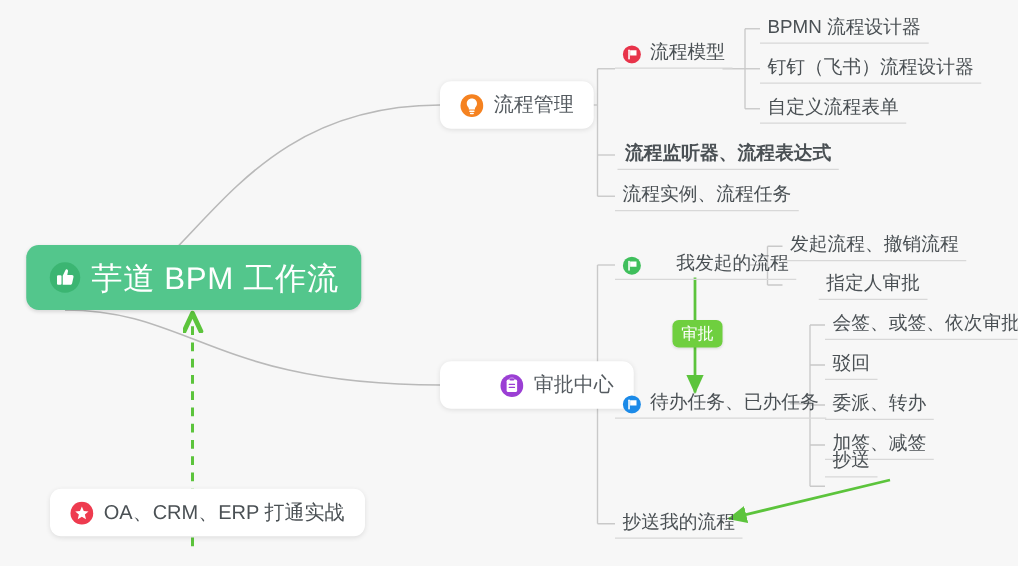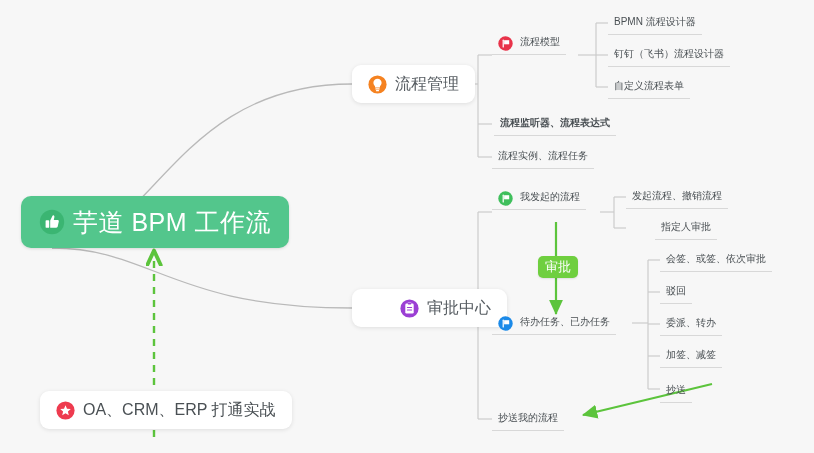--- a/index.html
+++ b/index.html
@@ -70,21 +70,21 @@
 
   
   .node-line {
     border-bottom: 1px solid #d8d8d8;
     padding: 0 6px 3px 6px;
     height: 26px;
     align-items: flex-end;
   }
   .node-line .label {
     color: #4a5054;
-    font-size: 10px;
+    font-size: 15px;
     line-height: 18px;
   }
 
   
   .icon {
     display: inline-flex;
     align-items: center;
     justify-content: center;
     flex: 0 0 auto;
     margin-right: 8px;
@@ -228,21 +228,21 @@
         <rect x="5.3" y="4.6" width="8.4" height="10.0" rx="1.3" fill="#ffffff"></rect>
         <rect x="7.6" y="3.2" width="3.8" height="2.4" rx="1.0" fill="#ffffff"></rect>
         <rect x="7.6" y="3.6" width="3.8" height="1.8" rx="0.8" fill="#9b3fd4"></rect>
         <rect x="6.9" y="8.0" width="5.2" height="1.0" rx="0.5" fill="#9b3fd4"></rect>
         <rect x="6.9" y="10.4" width="5.2" height="1.0" rx="0.5" fill="#9b3fd4"></rect>
       </svg>
     </span>
     <span class="label">审批中心</span>
   </div>
 
-  <div class="node node-line" style="left:492px; top:184px;">
+  <div class="node node-line" style="left:492px; top:198px;gap:21px;">
     <span class="icon icon-sm">
       <svg viewBox="0 0 15 15">
         <circle cx="7.5" cy="7.5" r="7.2" fill="#3fbf5c"></circle>
         <rect x="4.6" y="3.6" width="1.25" height="8.0" rx="0.55" fill="#ffffff"></rect>
         <path d="M6.1 4.2 L11.2 4.2 L11.2 8.3 L6.1 8.3 Z" fill="#ffffff"></path>
       </svg>
     </span>
     <span class="label">我发起的流程</span>
   </div>
   <div class="node node-line" style="left:626px; top:183px;">
@@ -268,21 +268,21 @@
   </div>
   <div class="node node-line" style="left:660px; top:278px;">
     <span class="label">驳回</span>
   </div>
   <div class="node node-line" style="left:660px; top:310px;">
     <span class="label">委派、转办</span>
   </div>
   <div class="node node-line" style="left:660px; top:342px;">
     <span class="label">加签、减签</span>
   </div>
-  <div class="node node-line" style="left:660px; top:377px;align-items:flex-end;">
+  <div class="node node-line" style="left:660px; top:356px;align-items:flex-end;">
     <span class="label">抄送</span>
   </div>
 
   <div class="node node-line" style="left:492px; top:405px;">
     <span class="label">抄送我的流程</span>
   </div>
 
   <div class="node node-card node-float" style="left:40px; top:391px;">
     <span class="icon icon-md">
       <svg viewBox="0 0 19 19">

